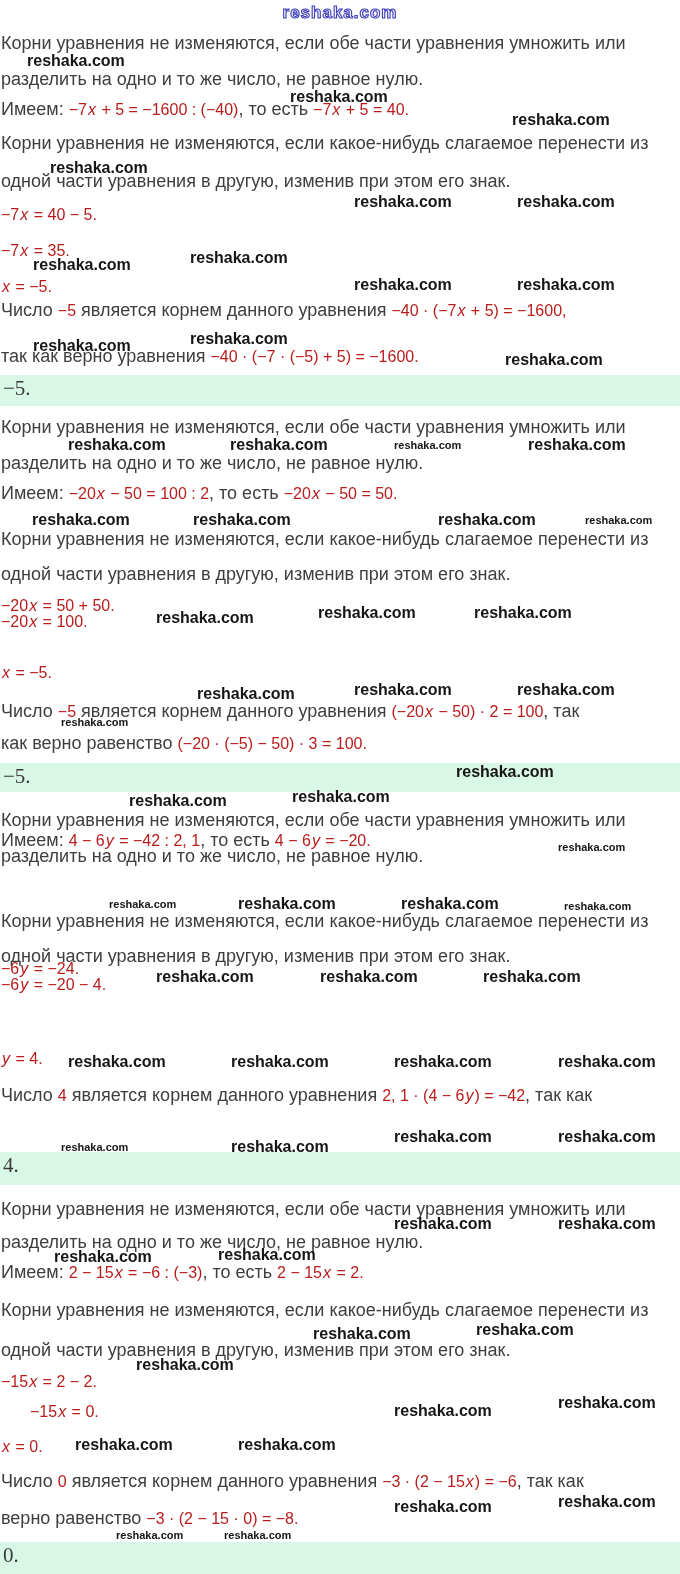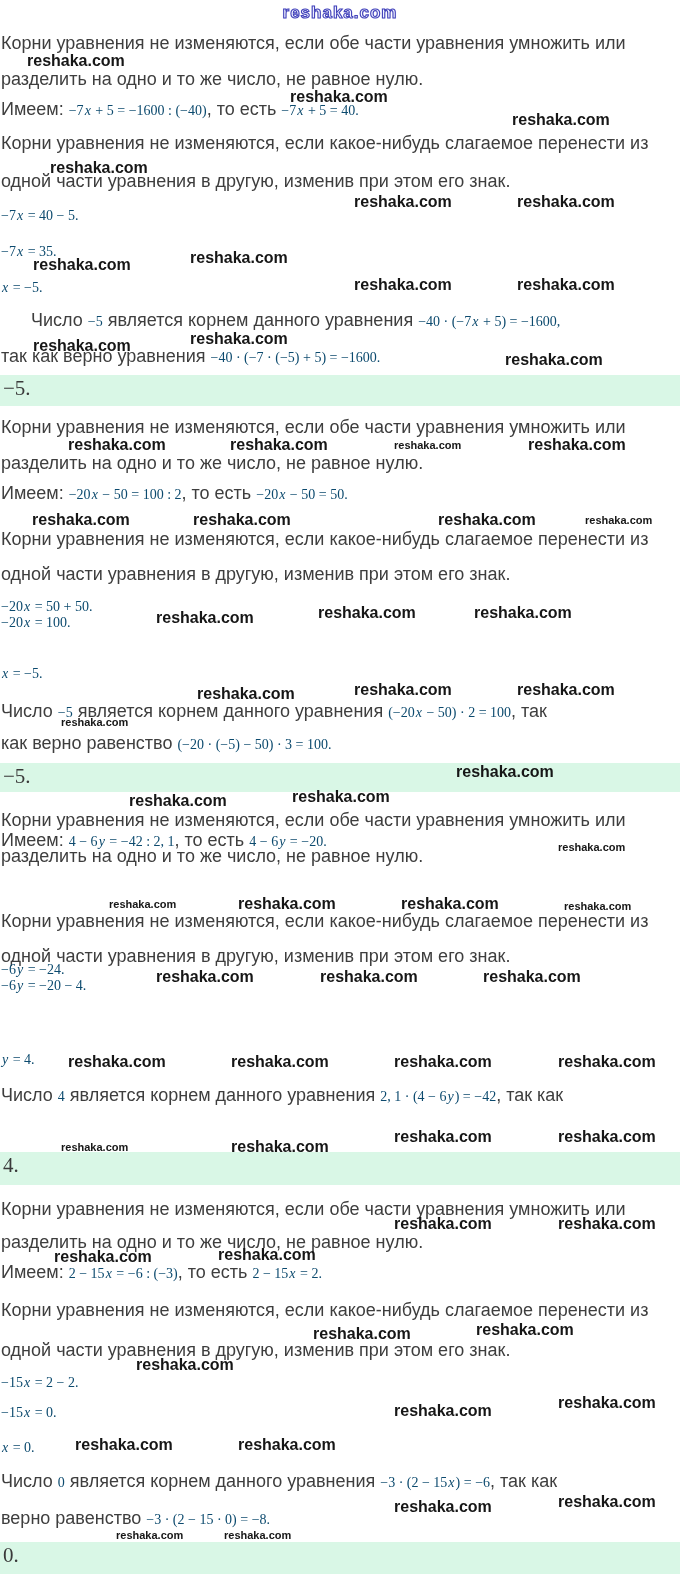--- a/index.html
+++ b/index.html
@@ -9,21 +9,21 @@
   }
   .logo {
     position:absolute; top:3px; left:0; width:100%; text-align:center;
     font-size:17px; font-weight:bold; letter-spacing:1px;
     color:#f4f6ff; -webkit-text-stroke:1.1px #4343bb;
     text-shadow:0 0 1px #7d7dd6;
     font-family:"Liberation Sans", sans-serif;
   }
   .line { position:absolute; left:1px; white-space:nowrap; line-height:1.15; }
   .t { font-family:"Liberation Sans", sans-serif; font-size:18px; color:#3e3e3e; }
-  .m { font-family:Liberation Serif, serif; font-size:14px; color:#0c4a6e; }
+  .m { font-family:Liberation Sans, sans-serif; font-size:16px; color:#b91c1c; }
   .m i { font-style:italic; padding:0 1px; }
   .answer-bar { position:absolute; left:0; width:100%; background:#d9f7e6; }
   .answer-text {
     position:absolute; left:3px; top:1px;
     font-family:"Liberation Serif", serif; font-size:21px; color:#3a3a3a;
   }
   .wm {
     position:absolute; font-family:"Liberation Sans", sans-serif;
     font-weight:700; color:#161616; white-space:nowrap; line-height:1;
   }
@@ -37,21 +37,21 @@
   <div class="logo">reshaka.com</div>
   <div>
       <div class="line" style="top: 33px;"><span class="t">Корни уравнения не изменяются, если обе части уравнения умножить или</span></div>
       <div class="line" style="top: 69px;"><span class="t">разделить на одно и то же число, не равное нулю.</span></div>
       <div class="line" style="top: 99px;"><span class="t">Имеем: </span><span class="m">−7<i>x</i> + 5 = −1600 : (−40)</span><span class="t">, то есть </span><span class="m">−7<i>x</i> + 5 = 40.</span></div>
       <div class="line" style="top: 133px;"><span class="t">Корни уравнения не изменяются, если какое-нибудь слагаемое перенести из</span></div>
       <div class="line" style="top: 171px;"><span class="t">одной части уравнения в другую, изменив при этом его знак.</span></div>
       <div class="line" style="top: 206px;"><span class="m">−7<i>x</i> = 40 − 5.</span></div>
       <div class="line" style="top: 242px;"><span class="m">−7<i>x</i> = 35.</span></div>
       <div class="line" style="top: 278px;"><span class="m"><i>x</i> = −5.</span></div>
-      <div class="line" style="top: 310px; margin-left: 30px;"><span class="t">Число </span><span class="m">−5</span><span class="t"> является корнем данного уравнения </span><span class="m">−40 · (−7<i>x</i> + 5) = −1600,</span></div>
+      <div class="line" style="top: 300px;"><span class="t">Число </span><span class="m">−5</span><span class="t"> является корнем данного уравнения </span><span class="m">−40 · (−7<i>x</i> + 5) = −1600,</span></div>
       <div class="line" style="top: 346px;"><span class="t">так как верно уравнения </span><span class="m">−40 · (−7 · (−5) + 5) = −1600.</span></div>
       <div class="line" style="top: 417px;"><span class="t">Корни уравнения не изменяются, если обе части уравнения умножить или</span></div>
       <div class="line" style="top: 453px;"><span class="t">разделить на одно и то же число, не равное нулю.</span></div>
       <div class="line" style="top: 483px;"><span class="t">Имеем: </span><span class="m">−20<i>x</i> − 50 = 100 : 2</span><span class="t">, то есть </span><span class="m">−20<i>x</i> − 50 = 50.</span></div>
       <div class="line" style="top: 529px;"><span class="t">Корни уравнения не изменяются, если какое-нибудь слагаемое перенести из</span></div>
       <div class="line" style="top: 564px;"><span class="t">одной части уравнения в другую, изменив при этом его знак.</span></div>
       <div class="line" style="top: 597px;"><span class="m">−20<i>x</i> = 50 + 50.</span></div>
       <div class="line" style="top: 613px;"><span class="m">−20<i>x</i> = 100.</span></div>
       <div class="line" style="top: 664px;"><span class="m"><i>x</i> = −5.</span></div>
       <div class="line" style="top: 701px;"><span class="t">Число </span><span class="m">−5</span><span class="t"> является корнем данного уравнения </span><span class="m">(−20<i>x</i> − 50) · 2 = 100</span><span class="t">, так</span></div>
@@ -65,21 +65,21 @@
       <div class="line" style="top: 960px;"><span class="m">−6<i>y</i> = −24.</span></div>
       <div class="line" style="top: 1050px;"><span class="m"><i>y</i> = 4.</span></div>
       <div class="line" style="top: 1085px;"><span class="t">Число </span><span class="m">4</span><span class="t"> является корнем данного уравнения </span><span class="m">2, 1 · (4 − 6<i>y</i>) = −42</span><span class="t">, так как</span></div>
       <div class="line" style="top: 1122px; margin-top: 36px;"><span class="t">верно равенство </span><span class="m">2, 1 · (4 − 6 · 4) = −42.</span></div>
       <div class="line" style="top: 1199px;"><span class="t">Корни уравнения не изменяются, если обе части уравнения умножить или</span></div>
       <div class="line" style="top: 1232px;"><span class="t">разделить на одно и то же число, не равное нулю.</span></div>
       <div class="line" style="top: 1262px;"><span class="t">Имеем: </span><span class="m">2 − 15<i>x</i> = −6 : (−3)</span><span class="t">, то есть </span><span class="m">2 − 15<i>x</i> = 2.</span></div>
       <div class="line" style="top: 1300px;"><span class="t">Корни уравнения не изменяются, если какое-нибудь слагаемое перенести из</span></div>
       <div class="line" style="top: 1340px;"><span class="t">одной части уравнения в другую, изменив при этом его знак.</span></div>
       <div class="line" style="top: 1373px;"><span class="m">−15<i>x</i> = 2 − 2.</span></div>
-      <div class="line" style="top: 1403px;"><span class="m">−15<i>x</i> = 0.</span></div>
+      <div class="line" style="top: 1403px; padding-left: 29px;"><span class="m">−15<i>x</i> = 0.</span></div>
       <div class="line" style="top: 1438px;"><span class="m"><i>x</i> = 0.</span></div>
       <div class="line" style="top: 1471px;"><span class="t">Число </span><span class="m">0</span><span class="t"> является корнем данного уравнения </span><span class="m">−3 · (2 − 15<i>x</i>) = −6</span><span class="t">, так как</span></div>
       <div class="line" style="top: 1508px;"><span class="t">верно равенство </span><span class="m">−3 · (2 − 15 · 0) = −8.</span></div>
       <div class="answer-bar" style="top: 375px; height: 31px;">
         <span class="answer-text">−5.</span>
       </div>
       <div class="answer-bar" style="top: 763px; height: 29px;">
         <span class="answer-text">−5.</span>
       </div>
       <div class="answer-bar" style="top: 1152px; height: 33px;">

